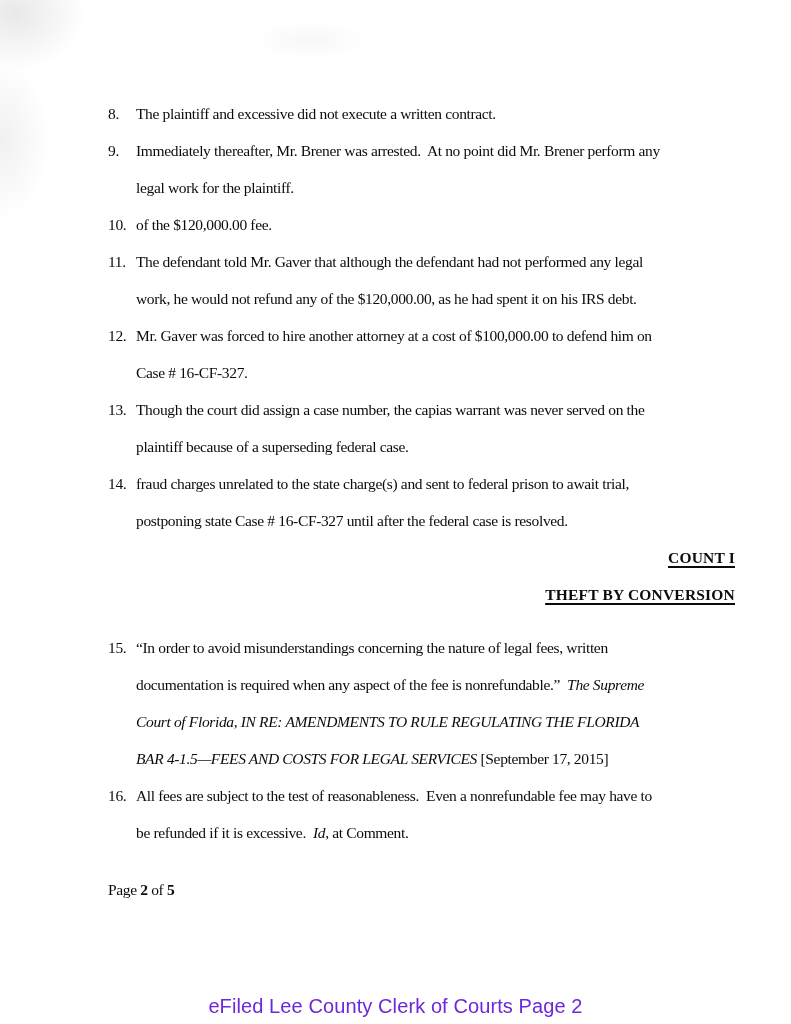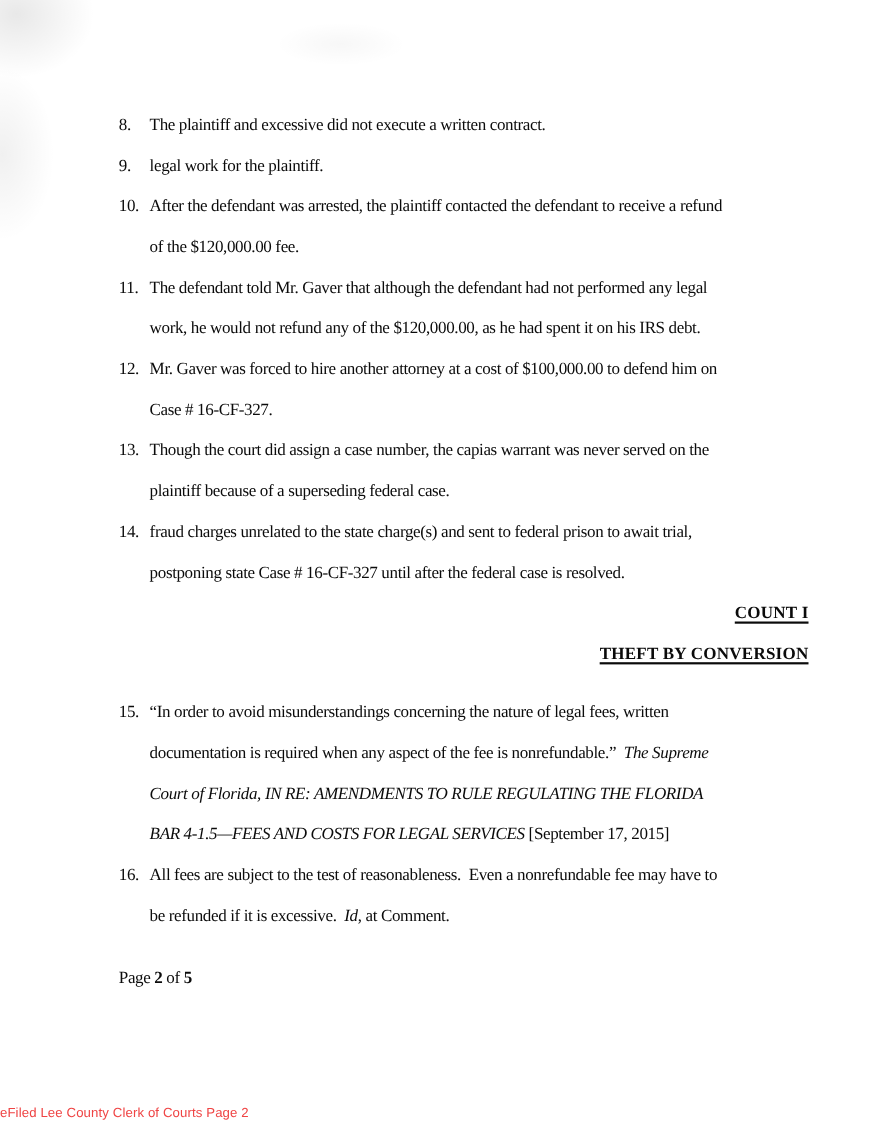--- a/index.html
+++ b/index.html
@@ -39,22 +39,23 @@
     text-decoration:underline;
     text-decoration-thickness:1.5px;
     text-underline-offset:3px;
   }
 
   .count-list{margin-top:16px;font-family:Liberation Serif, serif;}
   .page-footer{margin-top:20px;text-align:left;}
 
   .efiled{
     position:absolute;left:0;right:0;bottom:6px;
+    text-align:center;
     font-family:"Liberation Sans", sans-serif;
-    font-size:12px;color:#ef4444;letter-spacing:0.1px;
+    font-size:20px;color:#6d28d9;letter-spacing:0.1px;
   }
 </style>
 </head>
 <body>
 
 <div class="page">
   <div class="smudge s1"></div>
   <div class="smudge s2"></div>
   <div class="smudge s3"></div>
 
@@ -63,27 +64,27 @@
     <div class="para-list">
         <div class="para">
           <span class="num pline">8.</span>
           <div class="ptext">
             <div class="pline"><span>The plaintiff and excessive did not execute a written contract.</span></div>
           </div>
         </div>
         <div class="para">
           <span class="num pline">9.</span>
           <div class="ptext">
+            <div class="pline"><span>Immediately thereafter, Mr. Brener was arrested.  At no point did Mr. Brener perform any</span></div>
             <div class="pline"><span>legal work for the plaintiff.</span></div>
           </div>
         </div>
         <div class="para">
           <span class="num pline">10.</span>
           <div class="ptext">
-            <div class="pline"><span>After the defendant was arrested, the plaintiff contacted the defendant to receive a refund</span></div>
             <div class="pline"><span>of the $120,000.00 fee.</span></div>
           </div>
         </div>
         <div class="para">
           <span class="num pline">11.</span>
           <div class="ptext">
             <div class="pline"><span>The defendant told Mr. Gaver that although the defendant had not performed any legal</span></div>
             <div class="pline"><span>work, he would not refund any of the $120,000.00, as he had spent it on his IRS debt.</span></div>
           </div>
         </div>

